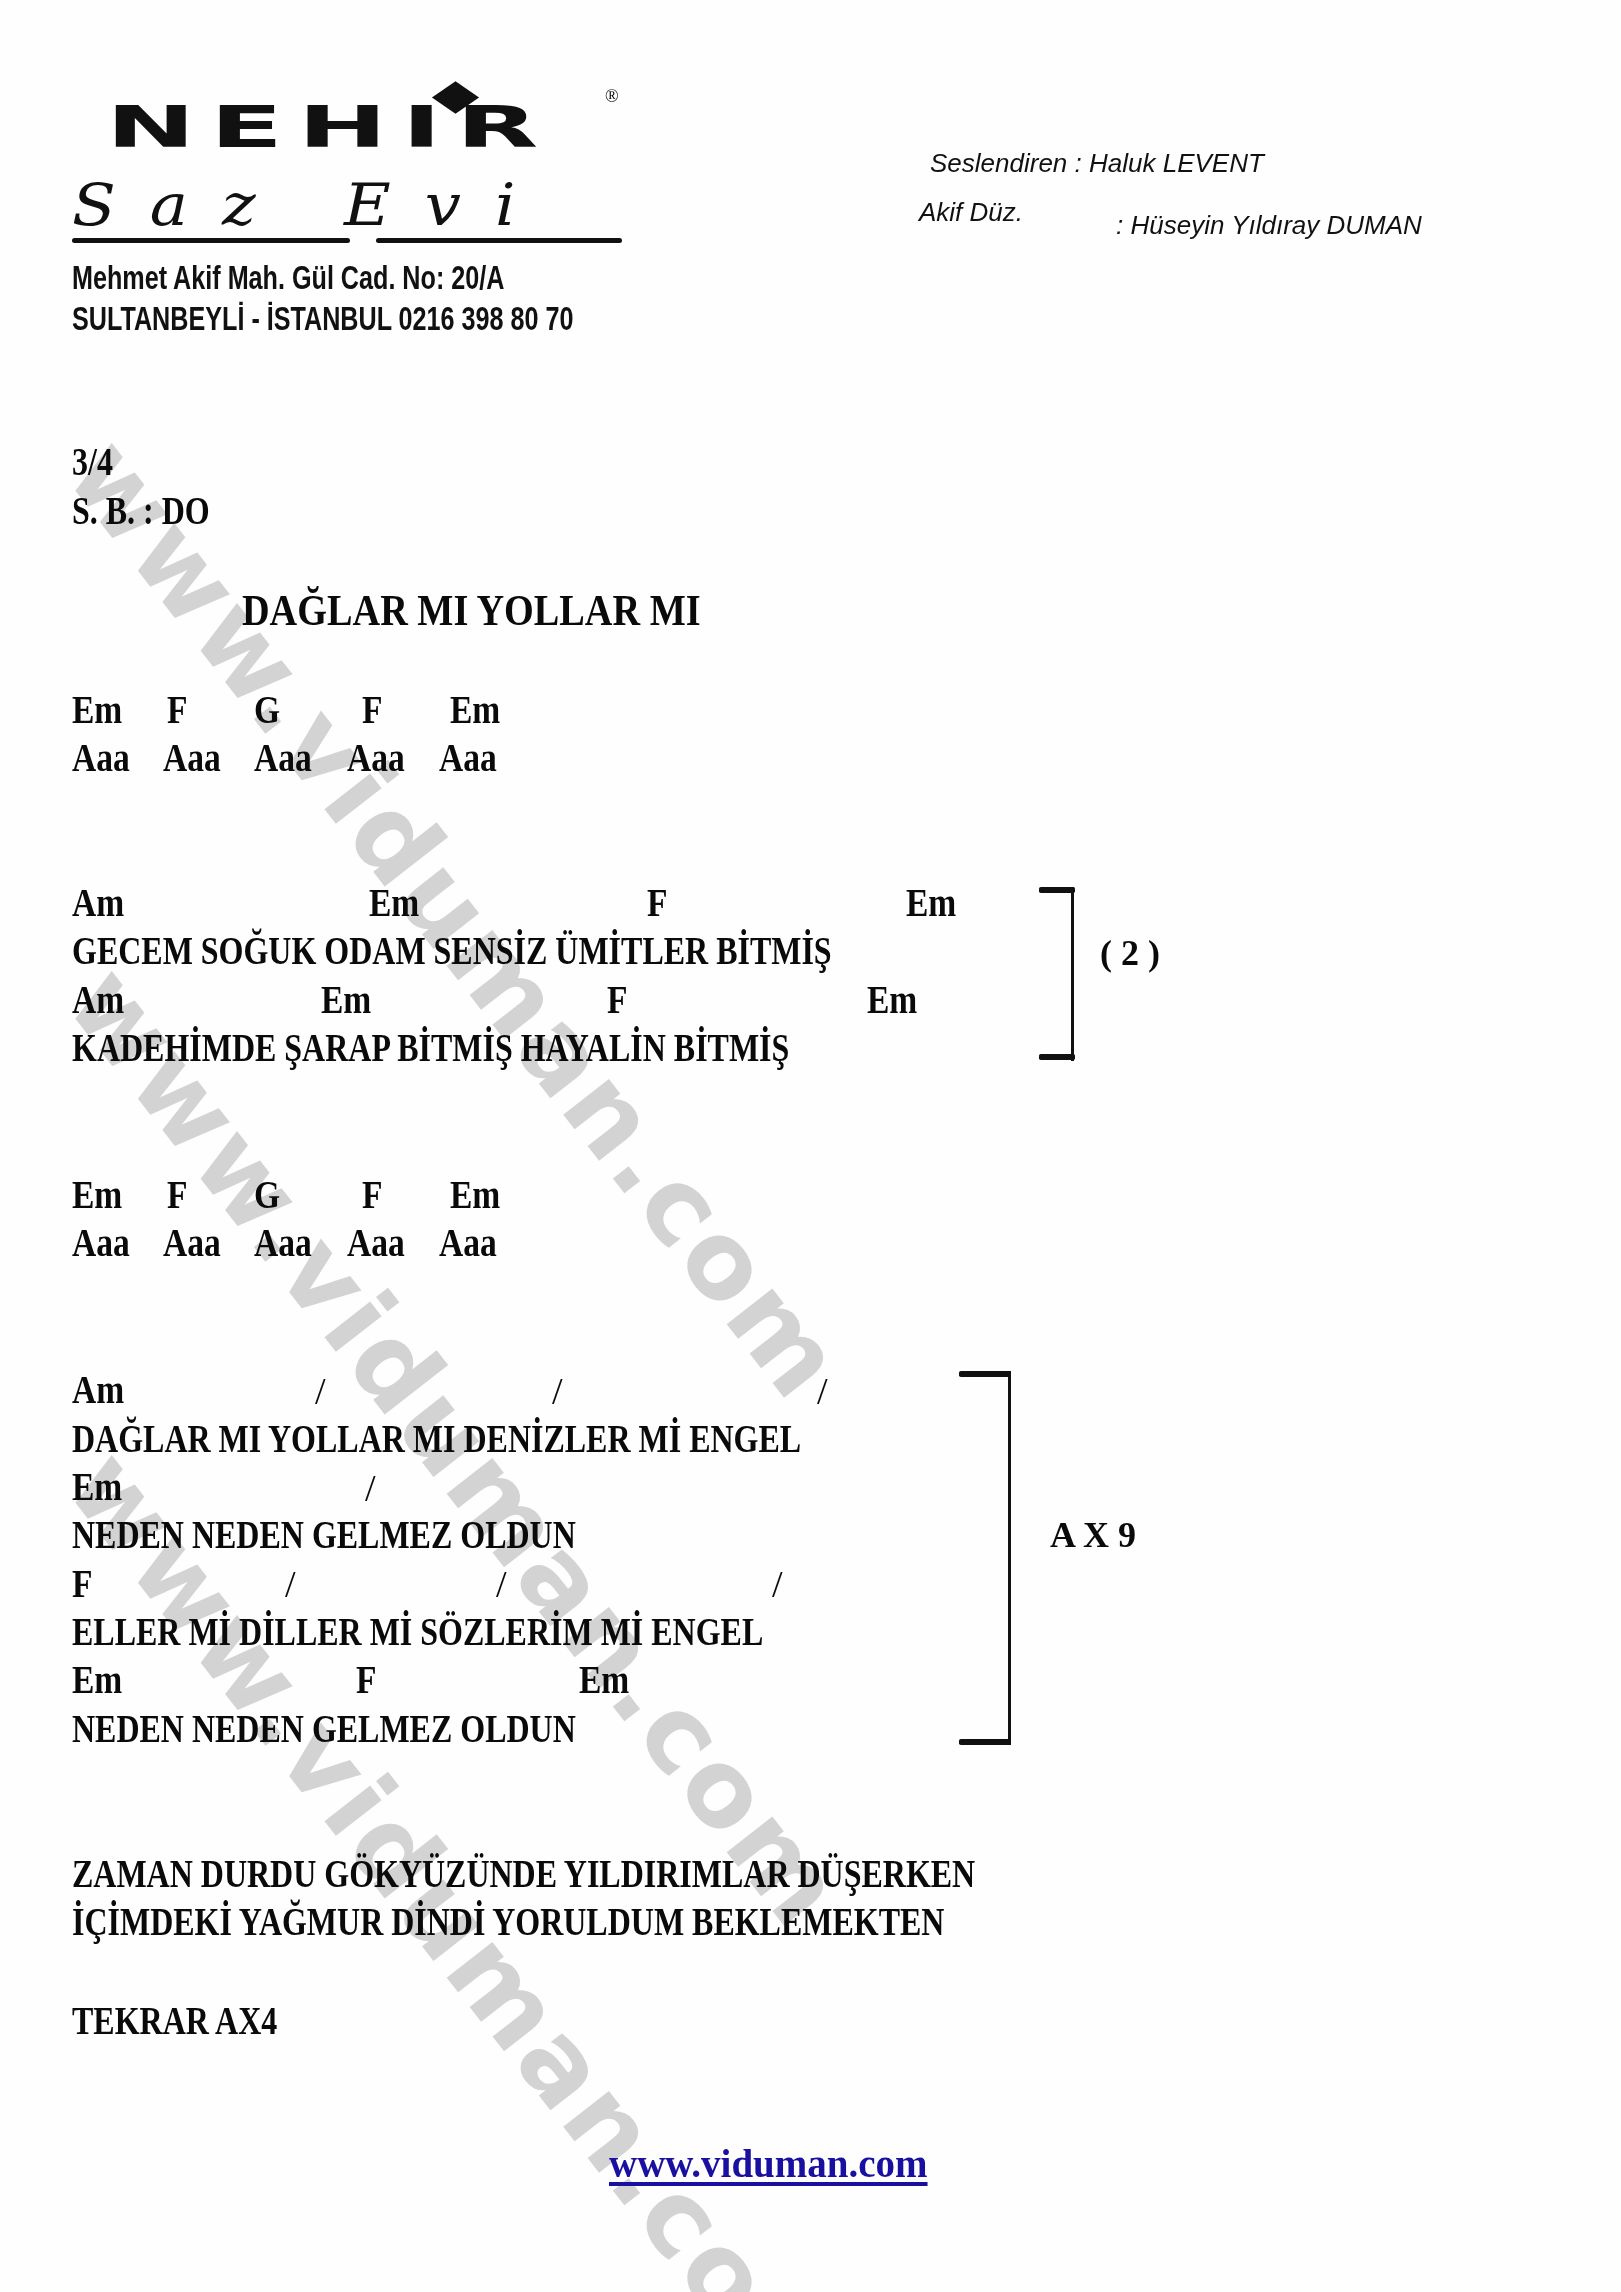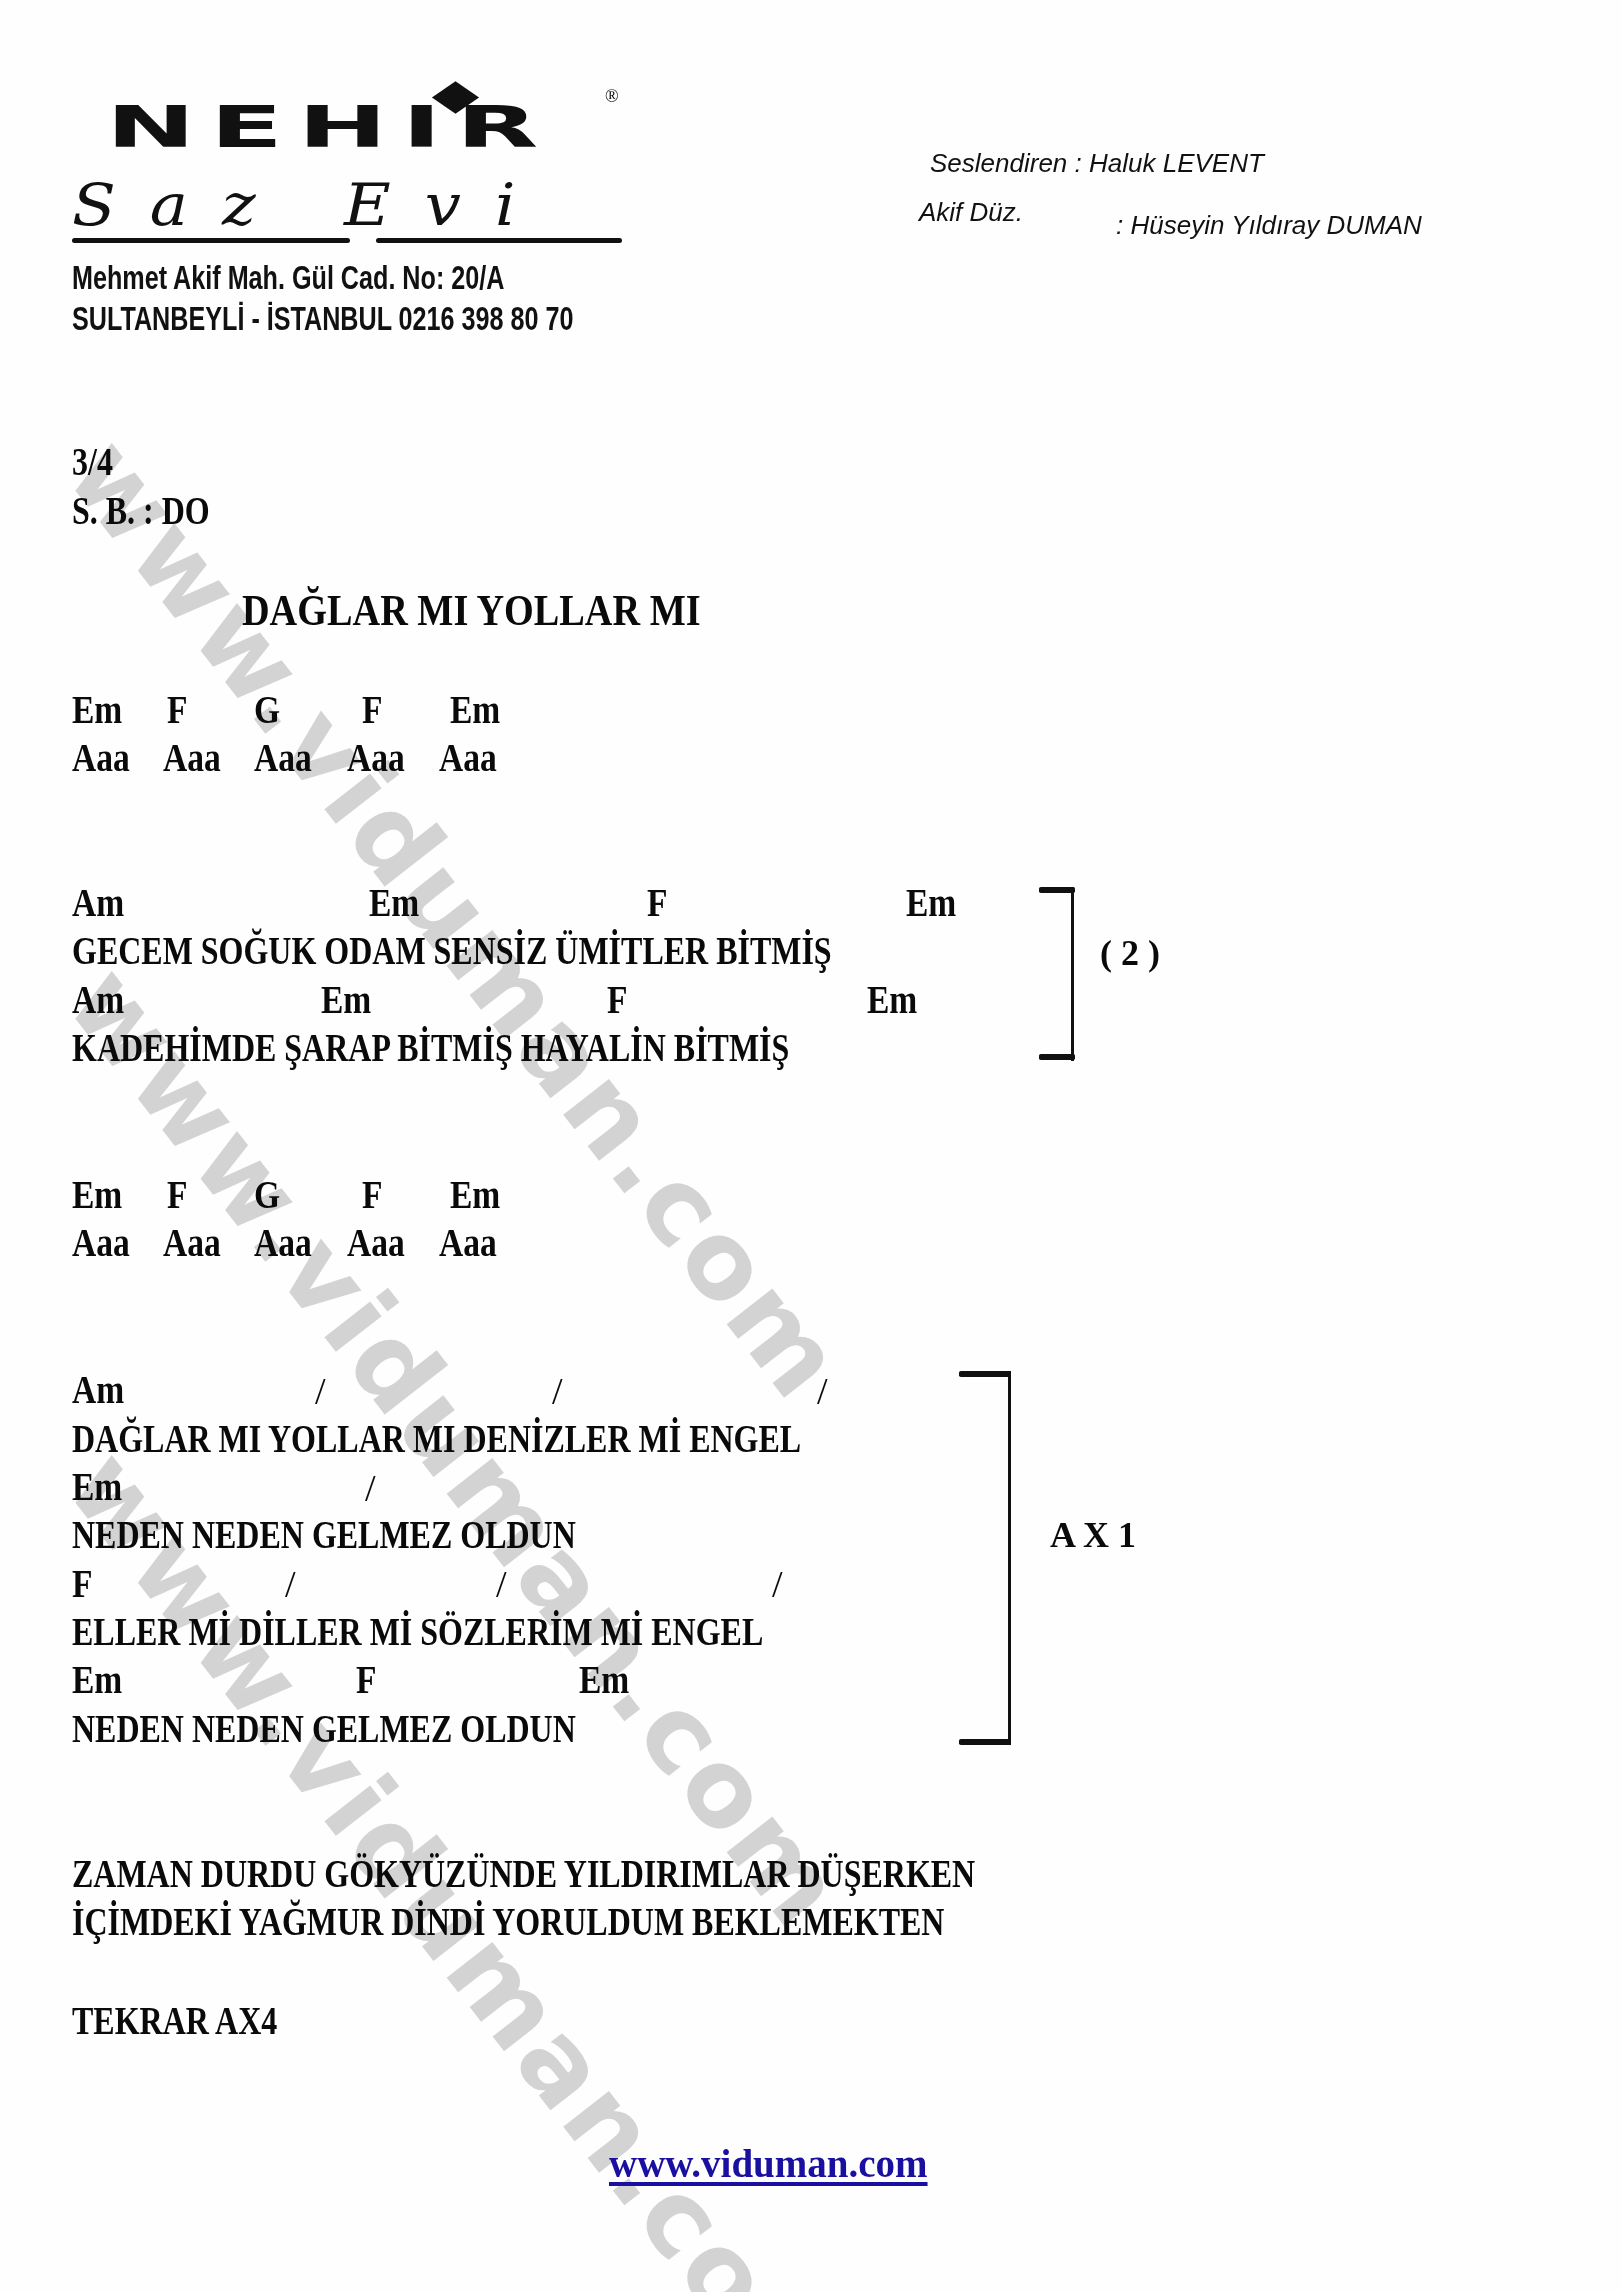--- a/index.html
+++ b/index.html
@@ -147,21 +147,21 @@
   <div class="abs line" style="top:1612px;">ELLER Mİ DİLLER Mİ SÖZLERİM Mİ ENGEL</div>
 
   <span class="chord" style="left:72px; top:1660px;">Em</span>
   <span class="chord" style="left:356px; top:1660px;">F</span>
   <span class="chord" style="left:579px; top:1660px;">Em</span>
   <div class="abs line" style="top:1709px;">NEDEN NEDEN GELMEZ OLDUN</div>
 
   <div class="bracket-top" style="left:959px; top:1371px; width:52px;"></div>
   <div class="bracket-v" style="left:1008px; top:1371px; height:374px;"></div>
   <div class="bracket-bot" style="left:959px; top:1739px; width:52px;"></div>
-  <div class="abs repeat-label" style="left:1050px; top:1517px;">A X 1</div>
+  <div class="abs repeat-label" style="left:1050px; top:1517px;">A X 9</div>
 </div>
 
 <div>
   <div class="abs line" style="top:1854px;">ZAMAN DURDU GÖKYÜZÜNDE YILDIRIMLAR DÜŞERKEN</div>
   <div class="abs line" style="top:1902px;">İÇİMDEKİ YAĞMUR DİNDİ YORULDUM BEKLEMEKTEN</div>
 </div>
 
 <div class="abs line" style="top:2001px;">TEKRAR AX4</div>
 
 <a class="abs footer-link" style="left:609px; top:2144px;">www.viduman.com</a>

